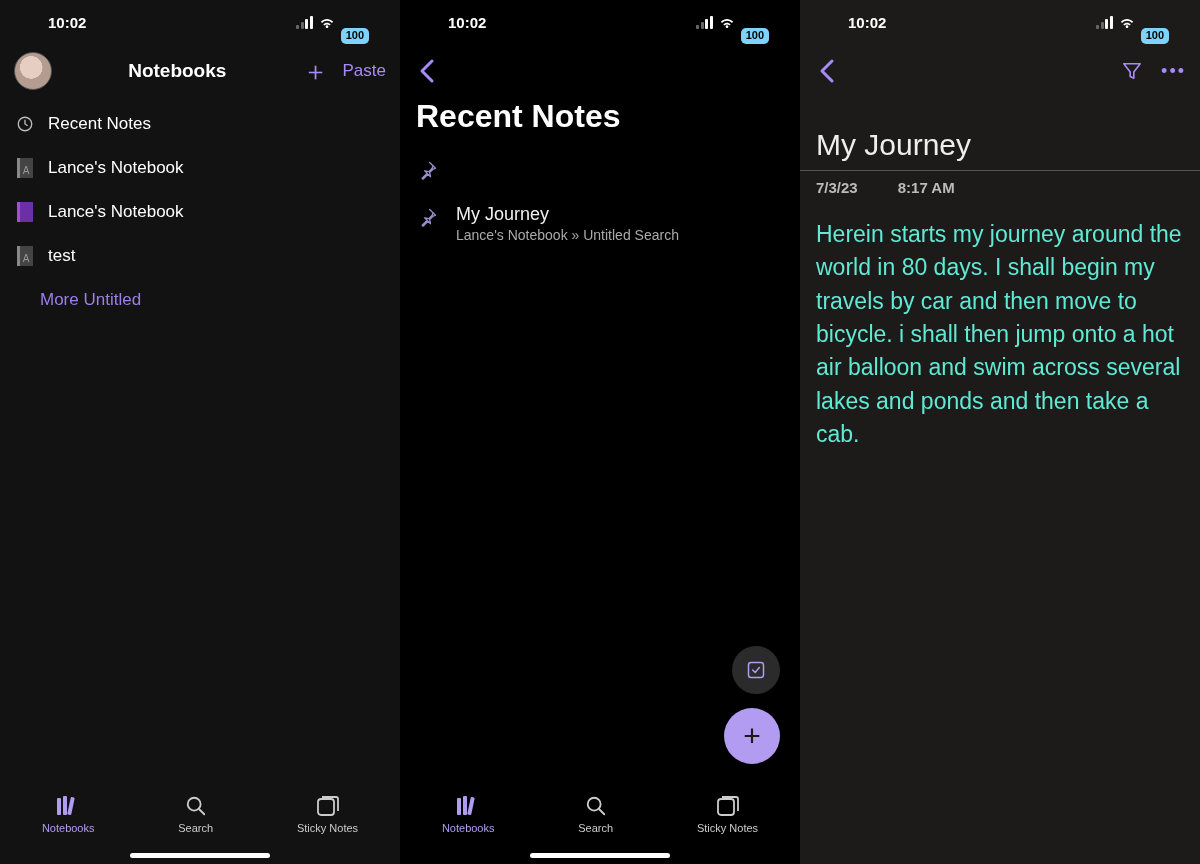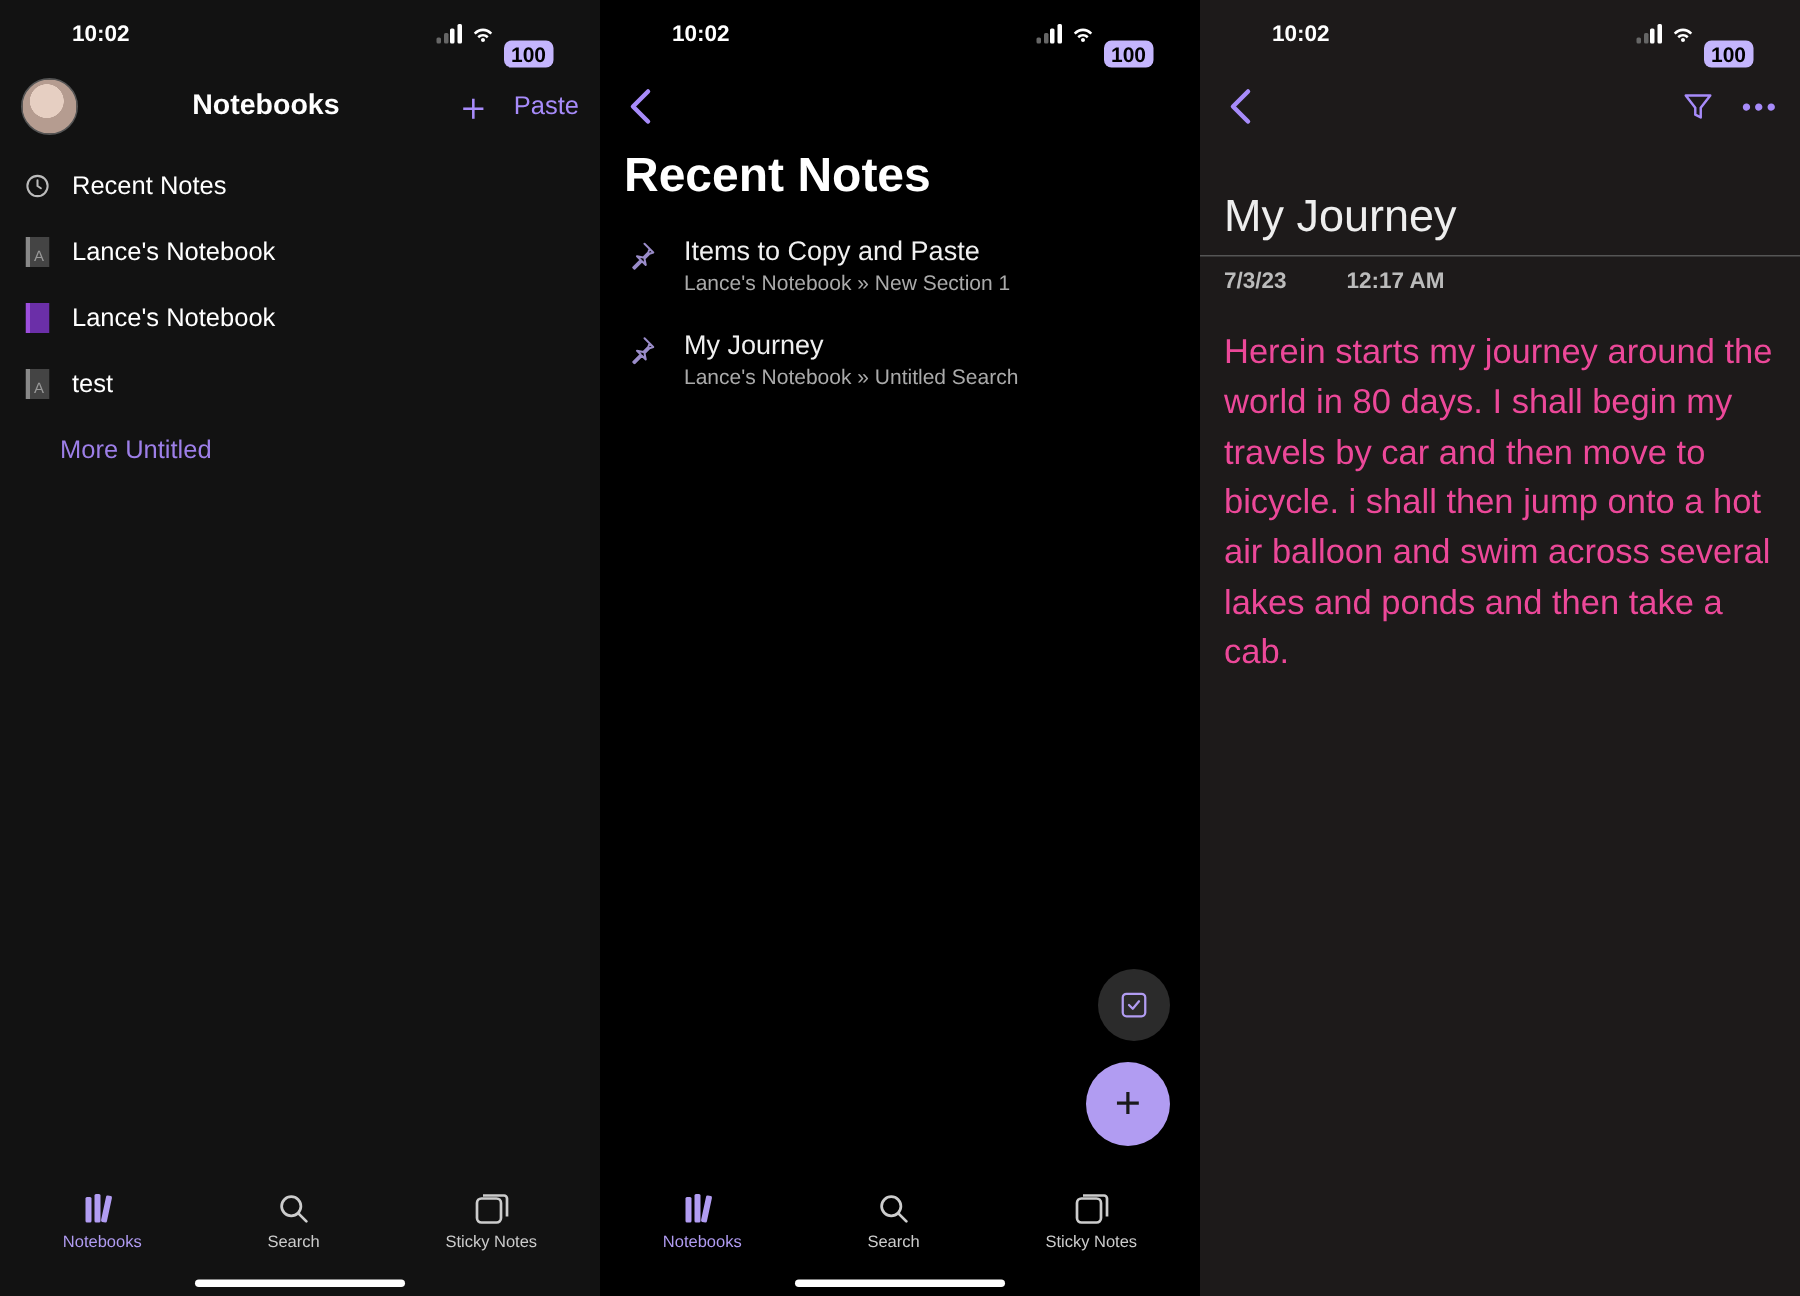--- a/index.html
+++ b/index.html
@@ -34,23 +34,23 @@
     .status-right { display: flex; align-items: center; gap: 6px; }
     .signal { display: flex; align-items: flex-end; gap: 1.5px; }
     .signal span { width: 3px; background: #666; border-radius: 1px; }
     .signal span.on { background: #fff; }
     .signal span:nth-child(1){height:4px}
     .signal span:nth-child(2){height:7px}
     .signal span:nth-child(3){height:10px}
     .signal span:nth-child(4){height:13px}
     .wifi { width:16px;height:12px; }
     .battery {
-      background:#c4b5fd;
+      background:#7dd3fc;
       color:#000;
-      font-size:14px;
+      font-size:11px;
       font-weight:700;
       padding:1px 5px;
       border-radius:5px;
       line-height:1.2;
       margin-top:28px;
     }
     .panel.first { background:#121212; }
     .nav {
       display:flex;
       align-items:center;
@@ -90,21 +90,21 @@
     .pin-icon { color:#9a8cc9; margin-top:3px; flex-shrink:0; }
     .note-title { font-size:18px; color:#f0f0f0; }
     .note-sub { font-size:14px; color:#aaa; margin-top:2px; }
     .fab { position:absolute; right:20px; border-radius:50%; display:flex;align-items:center;justify-content:center; }
     .fab.check { bottom:170px; width:48px;height:48px;background:#2b2b2b; }
     .fab.add { bottom:100px; width:56px;height:56px;background:#b19cf2; color:#1a1a1a; font-size:30px; }
     .third .nav { padding:8px 14px; }
     .note-header { padding: 30px 16px 8px; border-bottom:1px solid #555; }
     .note-h1 { font-size:30px; font-weight:400; color:#eee; }
     .meta { display:flex; gap:40px; font-size:15px; color:#bbb; padding:8px 16px;font-weight:bold; }
-    .body { padding:14px 16px; font-size:23px; line-height:1.45; color:#ec4899; font-weight:400; }
+    .body { padding:14px 16px; font-size:23px; line-height:1.45; color:#5eead4; font-weight:400; }
     .dots { letter-spacing:2px; color:#a78bfa; font-size:18px; }
     .funnel { color:#a78bfa; }
     svg { display:block; }
   </style>
 </head>
 <body>
 
 <div class="panel first">
   <div class="status-bar">
     <span>10:02</span>
@@ -227,24 +227,20 @@
     </span>
   </div>
   <div class="big-title">Recent Notes</div>
   <div>
     <div class="note-row">
       <span class="pin-icon">
         <svg width="20" height="20" viewBox="0 0 24 24">
             <path d="M14 3l7 7-3 1-4 4 1 5-3-3-6 6-1-1 6-6-3-3 5 1 4-4 1-3-4-4z" fill="none" stroke="#9a8cc9" stroke-width="1.6" stroke-linejoin="round"></path>
           </svg>
       </span>
-      <div>
-        <div class="note-title">Items to Copy and Paste</div>
-        <div class="note-sub">Lance's Notebook » New Section 1</div>
-      </div>
     </div>
     <div class="note-row">
       <span class="pin-icon">
         <svg width="20" height="20" viewBox="0 0 24 24">
             <path d="M14 3l7 7-3 1-4 4 1 5-3-3-6 6-1-1 6-6-3-3 5 1 4-4 1-3-4-4z" fill="none" stroke="#9a8cc9" stroke-width="1.6" stroke-linejoin="round"></path>
           </svg>
       </span>
       <div>
         <div class="note-title">My Journey</div>
         <div class="note-sub">Lance's Notebook » Untitled Search</div>
@@ -322,16 +318,16 @@
           </svg>
       </span>
       <span class="dots">•••</span>
     </div>
   </div>
   <div class="note-header">
     <div class="note-h1">My Journey</div>
   </div>
   <div class="meta">
     <span>7/3/23</span>
-    <span>12:17 AM</span>
+    <span>8:17 AM</span>
   </div>
   <div class="body">Herein starts my journey around the world in 80 days. I shall begin my travels by car and then move to bicycle. i shall then jump onto a hot air balloon and swim across several lakes and ponds and then take a cab.</div>
 </div>
 
 </body></html>

